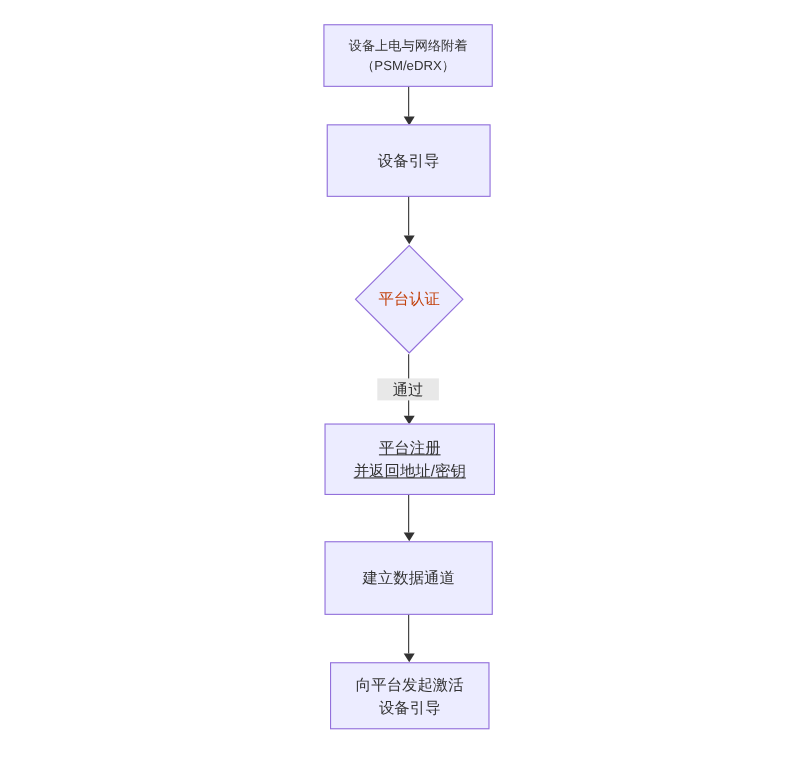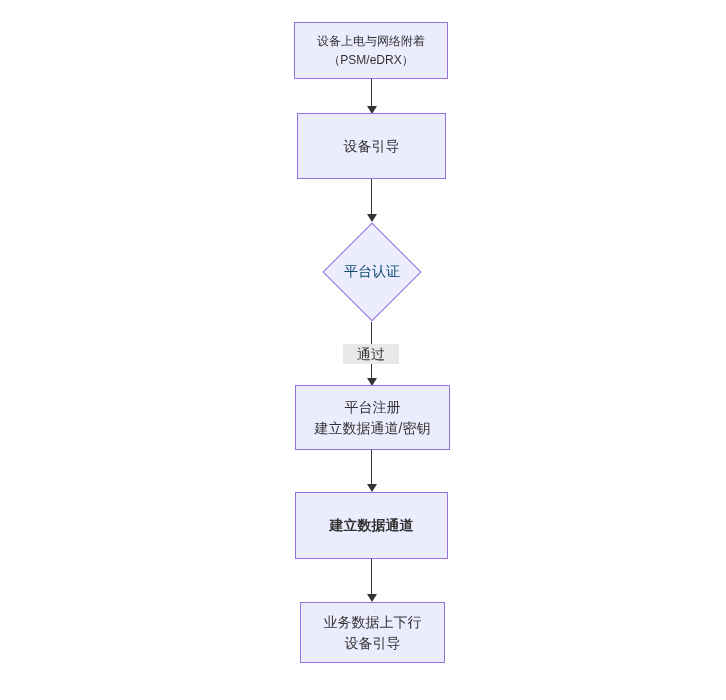--- a/index.html
+++ b/index.html
@@ -25,22 +25,22 @@
     align-items: center;
     justify-content: center;
     text-align: center;
     font-size: 14px;
     line-height: 21px;
     color: #333333;
   }
   .node.small-text { font-size: 12px; line-height: 19px; }
   #node-1 { left: 294px; top: 22px;  width: 154px; height: 57px; }
   #node-2 { left: 297px; top: 113px; width: 149px; height: 66px; }
-  #node-3 { left: 295px; top: 385px; width: 155px; height: 65px; }
-  #node-4 { left: 295px; top: 492px; width: 153px; height: 67px; font-weight: bold; }
+  #node-3 { left: 295px; top: 385px; width: 155px; height: 65px; text-decoration: underline; }
+  #node-4 { left: 295px; top: 492px; width: 153px; height: 67px; }
   #node-5 { left: 300px; top: 602px; width: 145px; height: 61px; }
 
   
   .diamond {
     position: absolute;
     left: 322px; top: 222px;
     width: 100px; height: 100px;
   }
   .diamond-shape {
     position: absolute;
@@ -50,21 +50,21 @@
     background: #ECECFF;
     border: 1px solid #9370DB;
   }
   .diamond-label {
     position: absolute;
     inset: 0;
     display: flex;
     align-items: center;
     justify-content: center;
     font-size: 14px;
-    color: #0c4a6e;
+    color: #c2410c;
   }
 
   
   .arrow {
     position: absolute;
     width: 11px;
     display: flex;
     flex-direction: column;
     align-items: center;
   }
@@ -128,35 +128,35 @@
   </div>
 
   <div class="arrow" id="arrow-3">
     <div class="arrow-line"></div>
     <div class="arrow-head"></div>
   </div>
   <div class="edge-label">通过</div>
 
   <div class="node" id="node-3">
     <div>平台注册</div>
-    <div>建立数据通道/密钥</div>
+    <div>并返回地址/密钥</div>
   </div>
 
   <div class="arrow" id="arrow-4">
     <div class="arrow-line"></div>
     <div class="arrow-head"></div>
   </div>
 
   <div class="node" id="node-4">
     <div>建立数据通道</div>
   </div>
 
   <div class="arrow" id="arrow-5">
     <div class="arrow-line"></div>
     <div class="arrow-head"></div>
   </div>
 
   <div class="node" id="node-5">
-    <div>业务数据上下行</div>
+    <div>向平台发起激活</div>
     <div>设备引导</div>
   </div>
 
 </div>
 
 </body></html>

